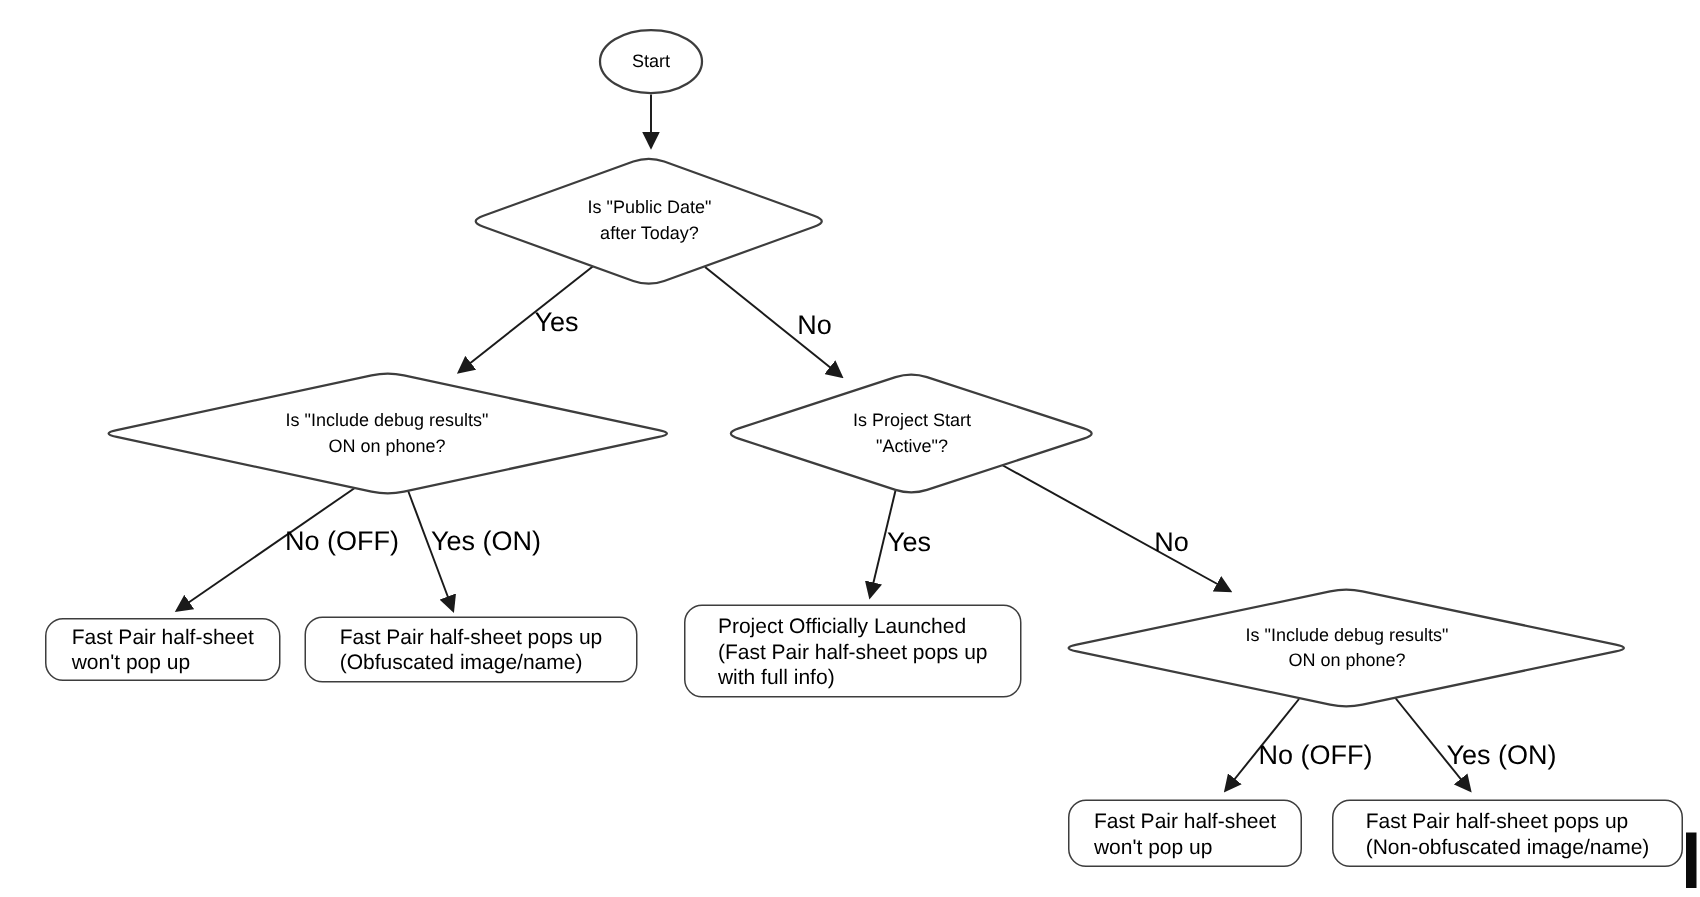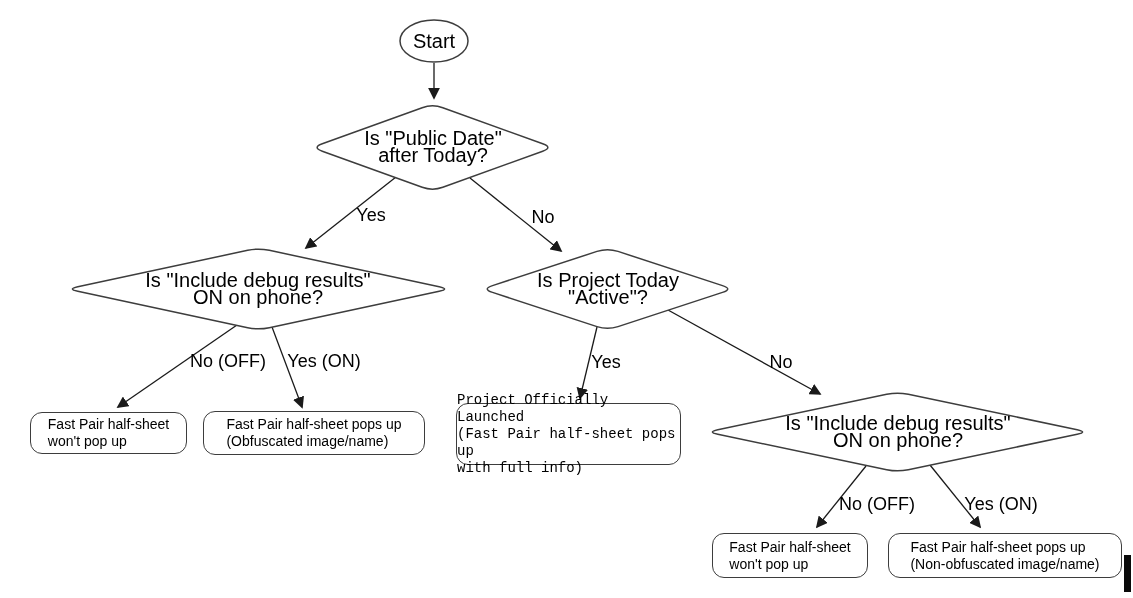--- a/index.html
+++ b/index.html
@@ -13,21 +13,21 @@
     overflow: hidden;
   }
   .canvas svg { position: absolute; left: 0; top: 0; }
   .shape { fill: #ffffff; stroke: #3d3d3d; stroke-width: 1.5; }
   .edge  { stroke: #1a1a1a; stroke-width: 1.3; }
   .node-label {
     position: absolute;
     transform: translate(-50%, -50%);
     text-align: center;
     white-space: pre-line;
-    font-size: 20px;
+    font-size: 12px;
     line-height: 17px;
     color: #000000;
   }
   .edge-label {
     position: absolute;
     transform: translate(-50%, -50%);
     font-size: 18px;
     white-space: nowrap;
     color: #000000;
   }
@@ -80,39 +80,39 @@
     <path class="shape" d="M 77.8 291.3 Q 67 289 77.8 286.7 L 247.7 250.3 Q 258.5 248 269.3 250.3 L 439.2 286.7 Q 450 289 439.2 291.3 L 269.3 327.7 Q 258.5 330 247.7 327.7 Z"></path>
     <path class="shape" d="M 492.5 292.4 Q 482 289 492.5 285.6 L 597.0 251.4 Q 607.5 248 618.0 251.4 L 722.5 285.6 Q 733 289 722.5 292.4 L 618.0 326.6 Q 607.5 330 597.0 326.6 Z"></path>
     <path class="shape" d="M 717.8 434.3 Q 707 432 717.8 429.7 L 886.7 394.3 Q 897.5 392 908.3 394.3 L 1077.2 429.7 Q 1088 432 1077.2 434.3 L 908.3 469.7 Q 897.5 472 886.7 469.7 Z"></path>
   </svg>
 
   <div class="node-label" style="left:434px; top:41px;">Start</div>
   <div class="node-label" style="left:433px; top:147px;">Is "Public Date"
 after Today?</div>
   <div class="node-label" style="left:258px; top:289px;">Is "Include debug results"
 ON on phone?</div>
-  <div class="node-label" style="left:608px; top:289px;">Is Project Today
+  <div class="node-label" style="left:608px; top:289px;">Is Project Start
 "Active"?</div>
   <div class="node-label" style="left:898px; top:432px;">Is "Include debug results"
 ON on phone?</div>
 
   <div class="edge-label" style="left:371px;  top:215px;">Yes</div>
   <div class="edge-label" style="left:543px;  top:217px;">No</div>
   <div class="edge-label" style="left:228px;  top:361px;">No (OFF)</div>
   <div class="edge-label" style="left:324px;  top:361px;">Yes (ON)</div>
   <div class="edge-label" style="left:606px;  top:362px;">Yes</div>
   <div class="edge-label" style="left:781px;  top:362px;">No</div>
   <div class="edge-label" style="left:877px;  top:504px;">No (OFF)</div>
   <div class="edge-label" style="left:1001px; top:504px;">Yes (ON)</div>
 
   <div class="box" style="left:30px;  top:412px; width:157px; height:42px;">Fast Pair half-sheet
 won't pop up</div>
   <div class="box" style="left:203px; top:411px; width:222px; height:44px;">Fast Pair half-sheet pops up
 (Obfuscated image/name)</div>
-  <div class="box" style="left:456px; top:403px; width:225px; height:62px;font-family:Liberation Mono, monospace;">Project Officially Launched
+  <div class="box" style="left:456px; top:403px; width:225px; height:62px;">Project Officially Launched
 (Fast Pair half-sheet pops up
 with full info)</div>
   <div class="box" style="left:712px; top:533px; width:156px; height:45px;">Fast Pair half-sheet
 won't pop up</div>
   <div class="box" style="left:888px; top:533px; width:234px; height:45px;">Fast Pair half-sheet pops up
 (Non-obfuscated image/name)</div>
 
   <div class="cursor-bar"></div>
 </div>
 

